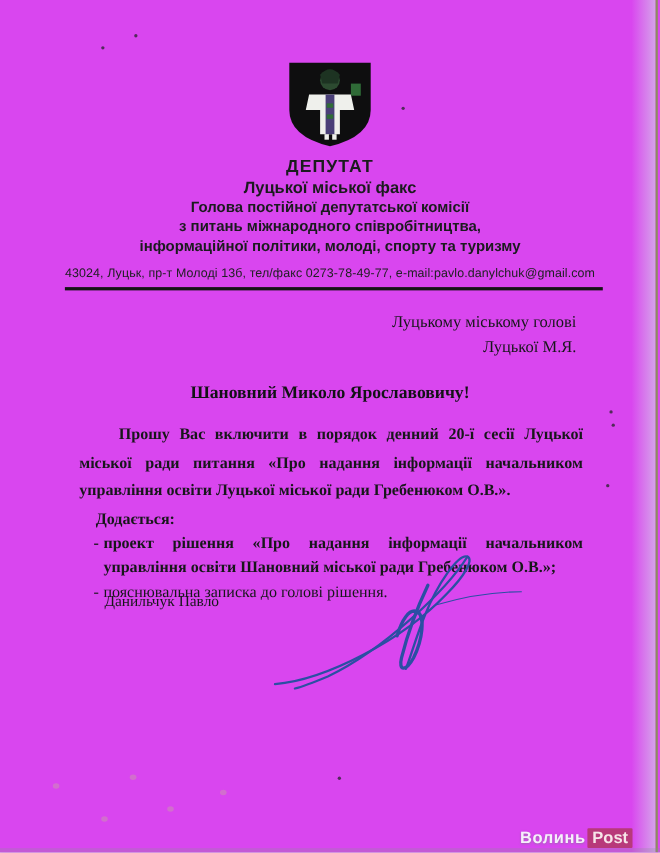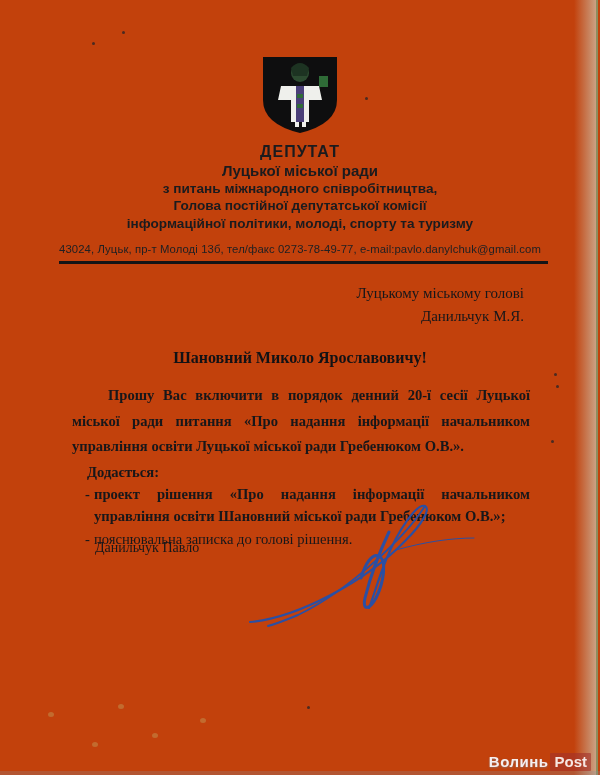--- a/index.html
+++ b/index.html
@@ -1,18 +1,18 @@
 <!DOCTYPE html>
 <html><head>
 <meta charset="utf-8">
 <style>
   html,body { margin:0; padding:0; background:#e8e8ee; }
   .page {
     position:relative; width:600px; height:775px;
-    background:#c2410c;
+    background:#d946ef;
     font-family:"Liberation Serif", serif;
     color:#1d1d20;
     overflow:hidden;
     box-shadow:0 0 4px rgba(0,0,0,.2);
   }
   
   .scan-tint-right { position:absolute; top:0; right:4px; width:22px; height:100%;
     background:linear-gradient(to right, rgba(214,243,233,0), rgba(210,240,230,.55)); }
   .scan-edge-line { position:absolute; top:0; right:2px; width:2px; height:100%; background:#8d8d5e; }
   .scan-bottom { position:absolute; bottom:0; left:0; width:100%; height:4px; background:rgba(140,145,150,.28); }
@@ -50,21 +50,21 @@
   .att-row { display:flex; align-items:flex-start; font-size:14.6px; line-height:22.5px; color:#17171a; }
   .att-dash { flex:0 0 22px; padding-left:13px; box-sizing:border-box; }
   .att-text { flex:1; text-align:justify; }
   .att-row.bold { font-weight:bold; }
 
   .closing-row { position:absolute; left:95px; right:85px; top:540px;
     display:flex; justify-content:space-between; font-size:14px; color:#17171a; }
 
   .signature-svg { position:absolute; left:238px; top:498px; pointer-events:none; }
 
-  .watermark { position:absolute; right:9px; bottom:4px;
+  .watermark { position:absolute; right:25px; bottom:4px;
     font-family:"Liberation Sans", sans-serif; font-size:15px; font-weight:bold; white-space:nowrap; }
   .wm-light { color:rgba(252,252,255,.92); text-shadow:0 1px 2px rgba(125,128,138,.65); letter-spacing:.5px; }
   .wm-box { display:inline-block; margin-left:2px; padding:0 4px 1px 4px;
     background:rgba(162,48,44,.60); color:rgba(252,244,242,.92); border-radius:1px; }
 </style>
 </head>
 <body>
 
 <div class="page">
 
@@ -92,34 +92,34 @@
     <rect x="40" y="50" width="6" height="4" fill="#2f6b37"></rect>
     <circle cx="43" cy="19" r="9" fill="#2c4a30"></circle>
     <path d="M34,14 Q43,4 52,14 L50,22 H36 Z" fill="#1d3322"></path>
     <rect x="62" y="22" width="9" height="11" fill="#2f6b37"></rect>
     <rect x="38" y="68" width="4" height="5" fill="#eff0ec"></rect>
     <rect x="45" y="68" width="4" height="5" fill="#eff0ec"></rect>
   </svg>
 
   <div class="letterhead">
     <div class="lh-title">ДЕПУТАТ</div>
-    <div class="lh-sub">Луцької міської ради</div>
+    <div class="lh-sub">Луцької міської факс</div>
+    <div class="lh-role">Голова постійної депутатської комісії</div>
     <div class="lh-role">з питань міжнародного співробітництва,</div>
-    <div class="lh-role">Голова постійної депутатської комісії</div>
     <div class="lh-role">інформаційної політики, молоді, спорту та туризму</div>
   </div>
 
   <div class="contact">43024, Луцьк, пр-т Молоді 13б, тел/факс 0273-78-49-77, e-mail:pavlo.danylchuk@gmail.com</div>
 
   <div class="divider"></div>
 
 
   <div class="addressee">
     <div>Луцькому міському голові</div>
-    <div>Данильчук М.Я.</div>
+    <div>Луцької М.Я.</div>
   </div>
 
   <div class="salutation">Шановний Миколо Ярославовичу!</div>
 
   <div class="body-block">
     <p class="body-par">Прошу Вас включити в порядок денний 20-ї сесії Луцької міської ради питання «Про надання інформації начальником управління освіти Луцької міської ради Гребенюком О.В.».</p>
     <div class="att-label">Додається:</div>
     <div class="att-row bold">
       <span class="att-dash">-</span>
       <span class="att-text">проект рішення «Про надання інформації начальником управління освіти Шановний міської ради Гребенюком О.В.»;</span>

